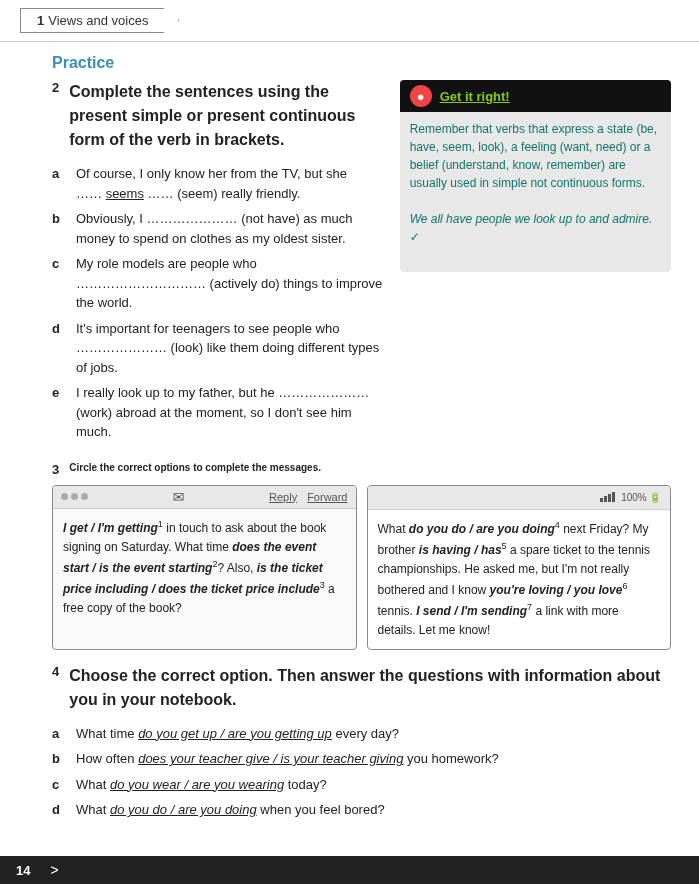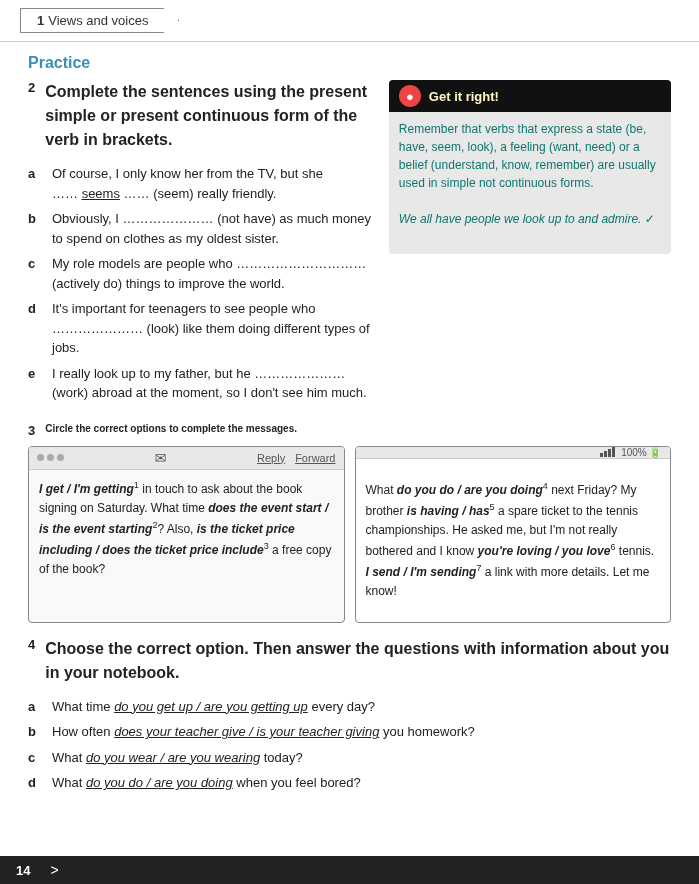--- a/index.html
+++ b/index.html
@@ -38,20 +38,21 @@
       align-items: center;
       background: #fff;
       padding: 4px 30px 4px 16px;
       border: 1.5px solid #888;
       clip-path: polygon(0 0, calc(100% - 16px) 0, 100% 50%, calc(100% - 16px) 100%, 0 100%);
       margin-left: 0;
     }
 
     .main-content {
       padding: 12px 28px 20px 28px;
+      margin-left: 24px;
     }
 
     
     .section-title {
       color: #3a8fb5;
       font-size: 16px;
       font-weight: bold;
       margin-bottom: 8px;
     }
 
@@ -91,21 +92,22 @@
       align-items: center;
       justify-content: center;
       font-size: 13px;
       color: #fff;
       font-weight: bold;
       flex-shrink: 0;
     }
     .get-it-right-title {
       font-size: 13px;
       font-weight: bold;
-      color: #fef9c3;
+      color: #84cc16;
+      text-decoration: underline;
     }
     .get-it-right-body {
       padding: 8px 10px;
       font-size: 12px;
       line-height: 1.5;
       color: #0f766e;
     }
     .get-it-right-body em {
       font-style: italic;
     }
@@ -212,39 +214,39 @@
       border: 1.5px solid #888;
       border-radius: 4px;
       background: #fff;
       overflow: hidden;
     }
     .smartphone-header {
       background: #e8e8e8;
       display: flex;
       align-items: center;
       justify-content: flex-end;
-      padding: 0 8px;
+      padding: 6px 8px;
       border-bottom: 1px solid #ccc;
     }
     .signal-bars {
       display: flex;
       align-items: flex-end;
       gap: 1px;
       margin-right: 6px;
     }
     .signal-bar {
       background: #555;
       width: 3px;
     }
     .battery-icon {
       font-size: 10px;
       color: #555;
     }
     .smartphone-body {
-      padding: 20px 10px;
+      padding: 8px 10px;
       font-size: 12px;
       line-height: 1.6;
     }
     .smartphone-body em {
       font-style: italic;
     }
     .smartphone-body strong {
       font-weight: bold;
     }
 

